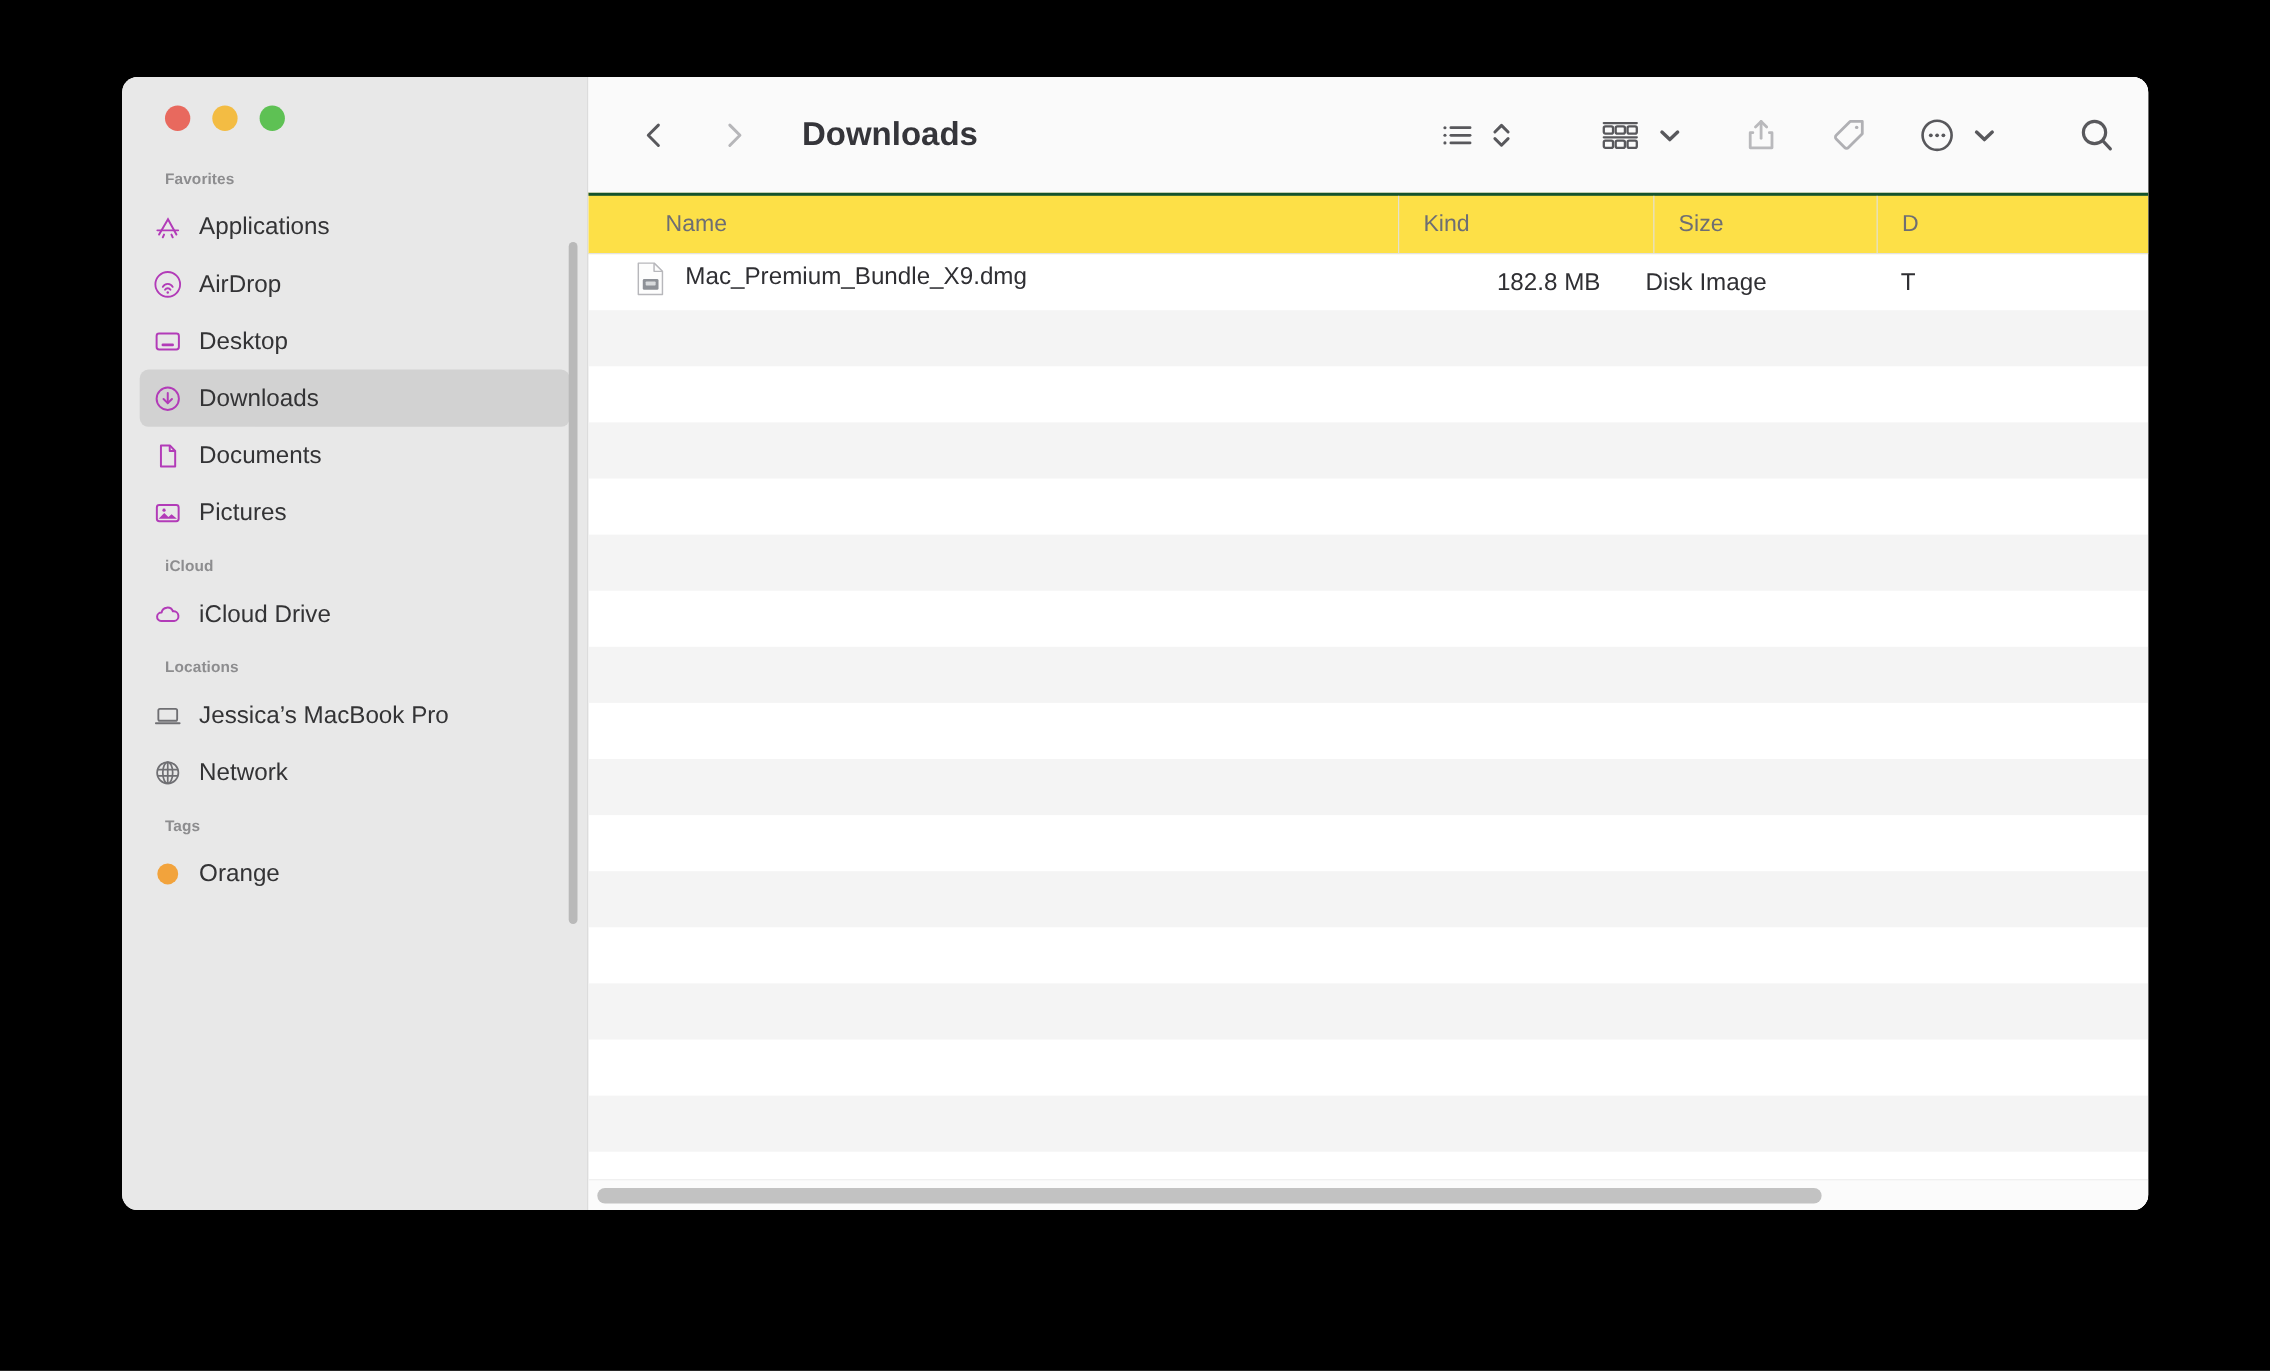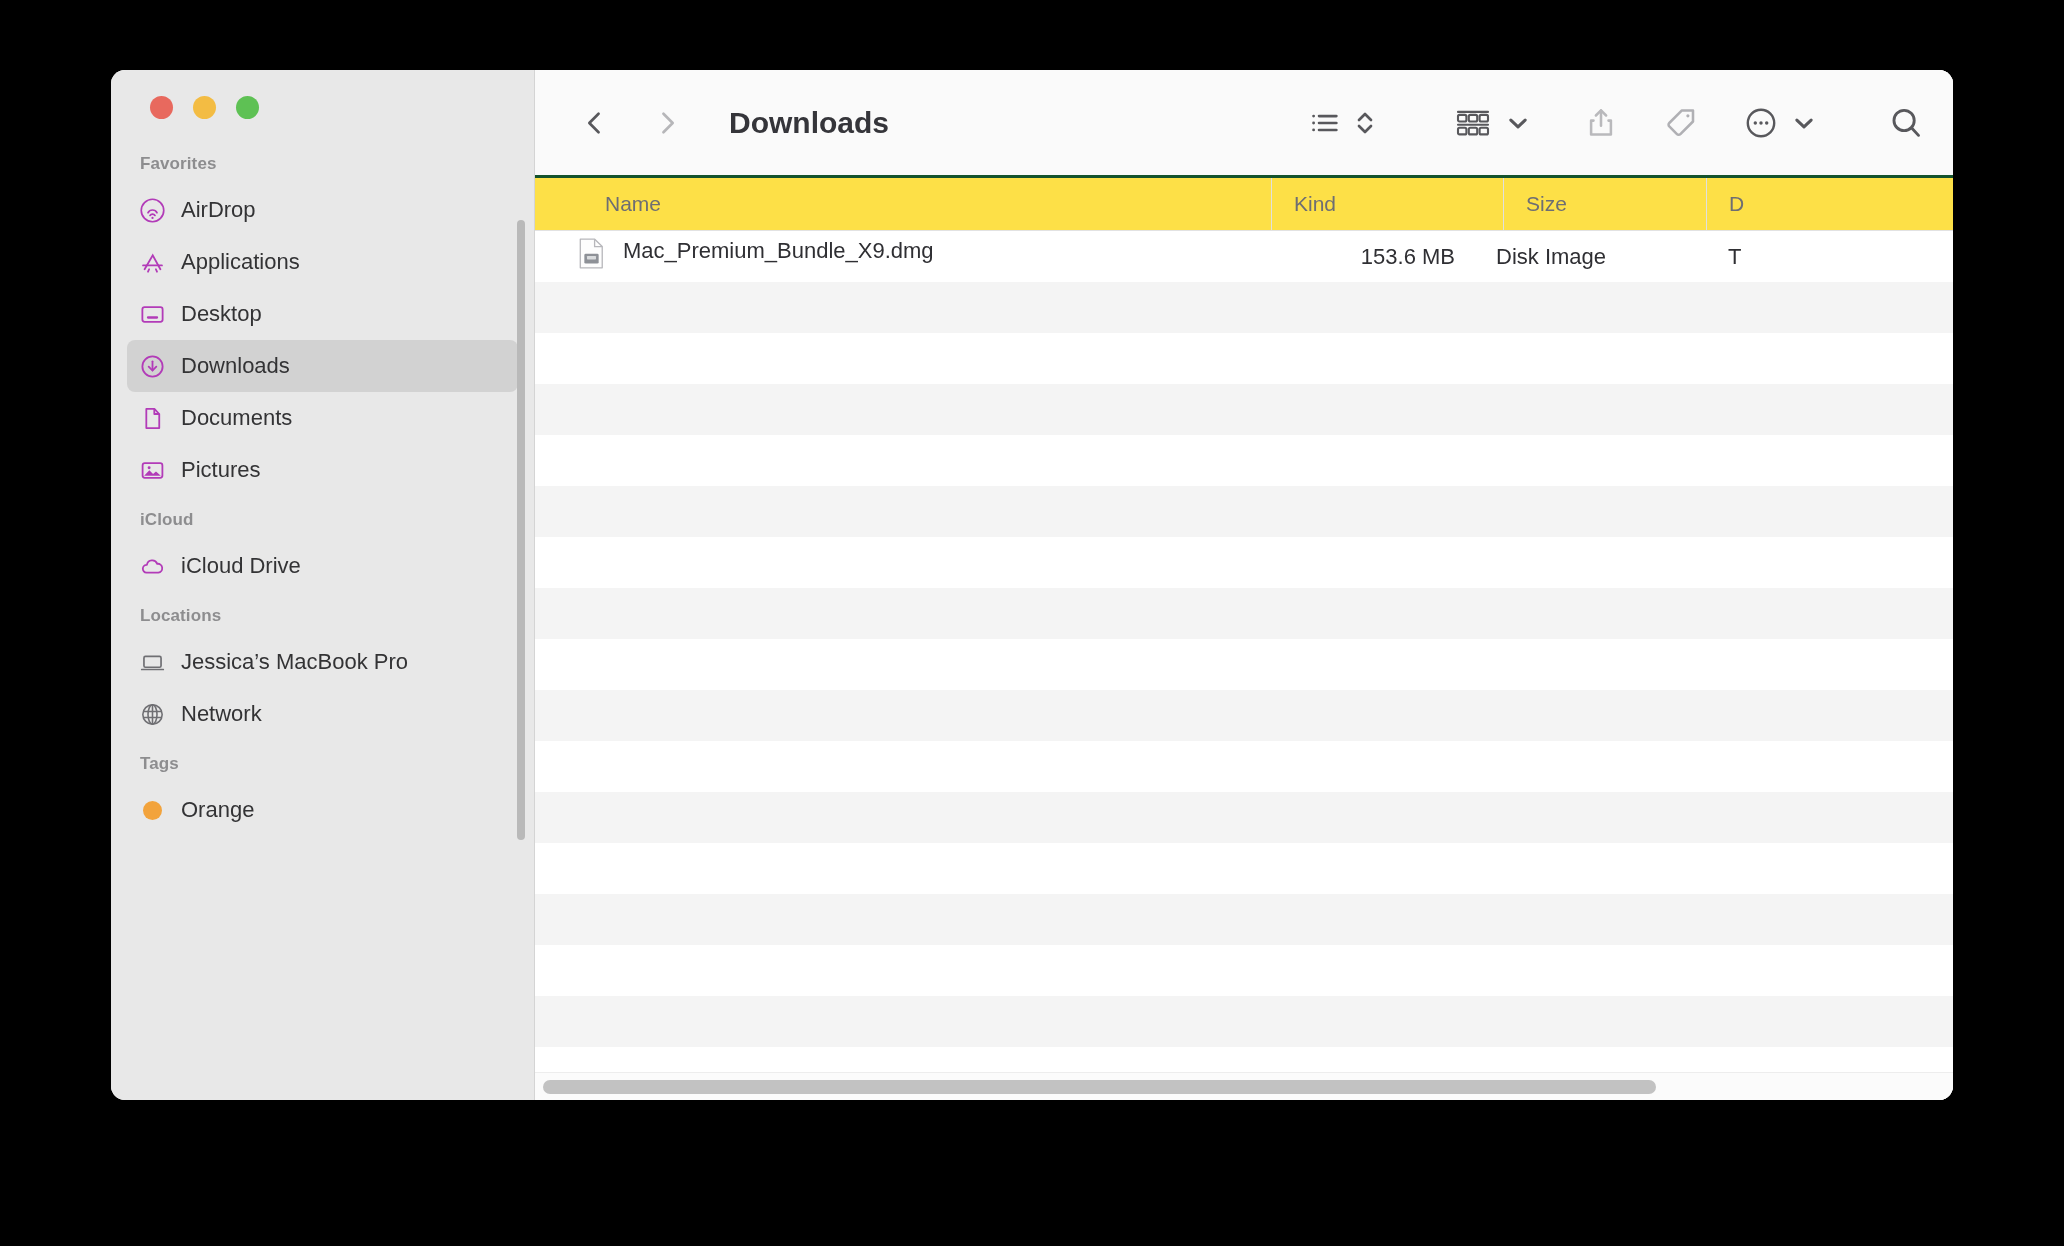--- a/index.html
+++ b/index.html
@@ -41,25 +41,25 @@
   .l-green{background:#5cc council;}
   .l-green{background:#5ec154;}
 
   #sb-scroll{
     position:absolute;
     top:68px; left:0; right:0; bottom:0;
     padding-top:16px;
     overflow:hidden;
   }
   .sb-section{
-    font-size:17px;
+    font-size:14px;
     font-weight:bold;
     color:#8d8d8f;
     padding:0 0 0 27px;
-    margin:14px 0 10px 2px;
+    margin:14px 0 10px 12px;
     letter-spacing:.1px;
   }
   .sb-section.first{ margin-top:0; }
   .sb-row{
     height:52px;
     margin:0 16px;
     border-radius:8px;
     display:flex;
     align-items:center;
     padding-left:12px;
@@ -220,40 +220,40 @@
       <div class="light l-yellow"></div>
       <div class="light l-green"></div>
     </div>
 
     <div id="sb-scroll">
 
       <div class="sb-section first">Favorites</div>
 
       <div class="sb-row">
         <span class="sb-ico">
+          <svg width="27" height="27" viewBox="0 0 24 24" fill="none" stroke="#b23bb8" stroke-width="1.6" stroke-linecap="round">
+            <path d="M5 18L12.2 5.6 19 18"></path>
+              <path d="M3.6 14.6h16.8"></path>
+              <path d="M9 18l-1 2.2"></path>
+              <path d="M15 18l1 2.2"></path>
+          </svg>
+        </span>
+        <span class="sb-label">Applications</span>
+      </div>
+
+      <div class="sb-row">
+        <span class="sb-ico">
           <svg width="27" height="27" viewBox="0 0 24 24" fill="none" stroke="#b23bb8" stroke-width="1.5">
             <circle cx="12" cy="12" r="10"></circle>
               <path d="M8 14a4.5 4.5 0 018 0" stroke-linecap="round"></path>
             <path d="M9.8 16.4a2.6 2.6 0 014.4 0" stroke-linecap="round"></path>
             <circle cx="12" cy="18.6" r="1" fill="#b23bb8" stroke="none"></circle>
           </svg>
         </span>
         <span class="sb-label">AirDrop</span>
-      </div>
-
-      <div class="sb-row">
-        <span class="sb-ico">
-          <svg width="27" height="27" viewBox="0 0 24 24" fill="none" stroke="#b23bb8" stroke-width="1.6" stroke-linecap="round">
-            <path d="M5 18L12.2 5.6 19 18"></path>
-              <path d="M3.6 14.6h16.8"></path>
-              <path d="M9 18l-1 2.2"></path>
-              <path d="M15 18l1 2.2"></path>
-          </svg>
-        </span>
-        <span class="sb-label">Applications</span>
       </div>
 
       <div class="sb-row">
         <span class="sb-ico">
           <svg width="27" height="27" viewBox="0 0 24 24" fill="none" stroke="#b23bb8" stroke-width="1.6">
             <rect x="3" y="5.5" width="18" height="13" rx="2"></rect>
               <rect x="7" y="13.5" width="10" height="2.2" rx="1" fill="#b23bb8" stroke="none"></rect>
           </svg>
         </span>
         <span class="sb-label">Desktop</span>
@@ -447,21 +447,21 @@
           <span>
             <svg width="27" height="31" viewBox="0 0 22 26" fill="none">
               <path d="M1.6 1h12.1L20 7.2V25H1.6z" fill="#fdfdfd" stroke="#b7b7bb" stroke-width="1.1" stroke-linejoin="round"></path>
               <path d="M13.6 1.2v6.1H19.9" stroke="#b7b7bb" stroke-width="1.1" stroke-linejoin="round"></path>
               <rect x="5" y="13.2" width="12" height="8.2" rx="1.1" fill="#8e9197"></rect>
               <rect x="7.2" y="15" width="7.6" height="3.1" rx=".6" fill="#d9dbdd"></rect>
             </svg>
           </span>
           <span>Mac_Premium_Bundle_X9.dmg</span>
         </div>
-        <div class="cell-size">153.6 MB</div>
+        <div class="cell-size">182.8 MB</div>
         <div class="cell-kind">Disk Image</div>
         <div class="cell-date">T</div>
       </div>
 
       <div id="empty-rows">
           <div class="row alt"></div>
           <div class="row"></div>
           <div class="row alt"></div>
           <div class="row"></div>
           <div class="row alt"></div>

